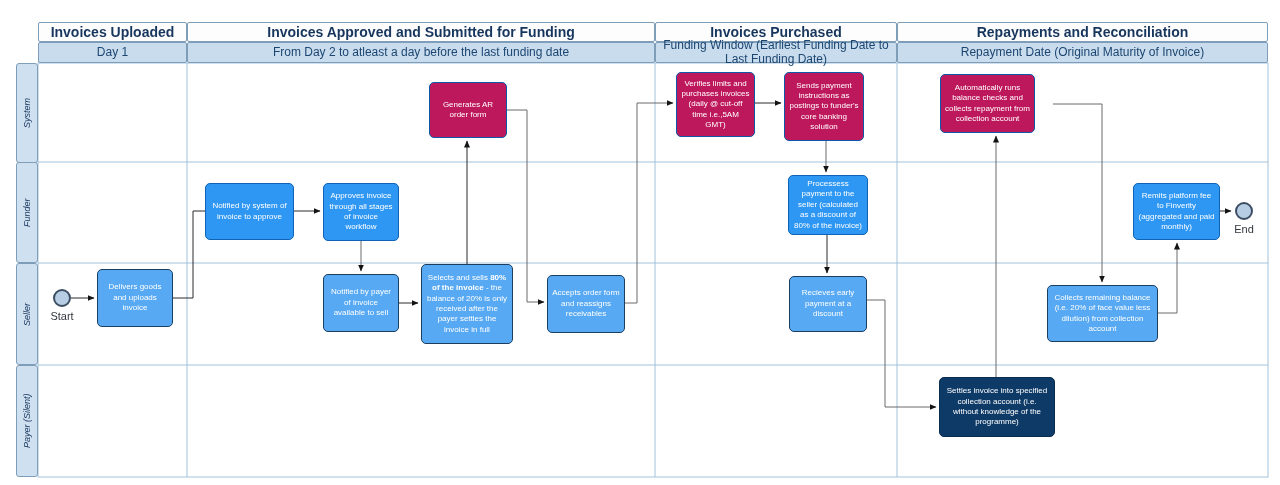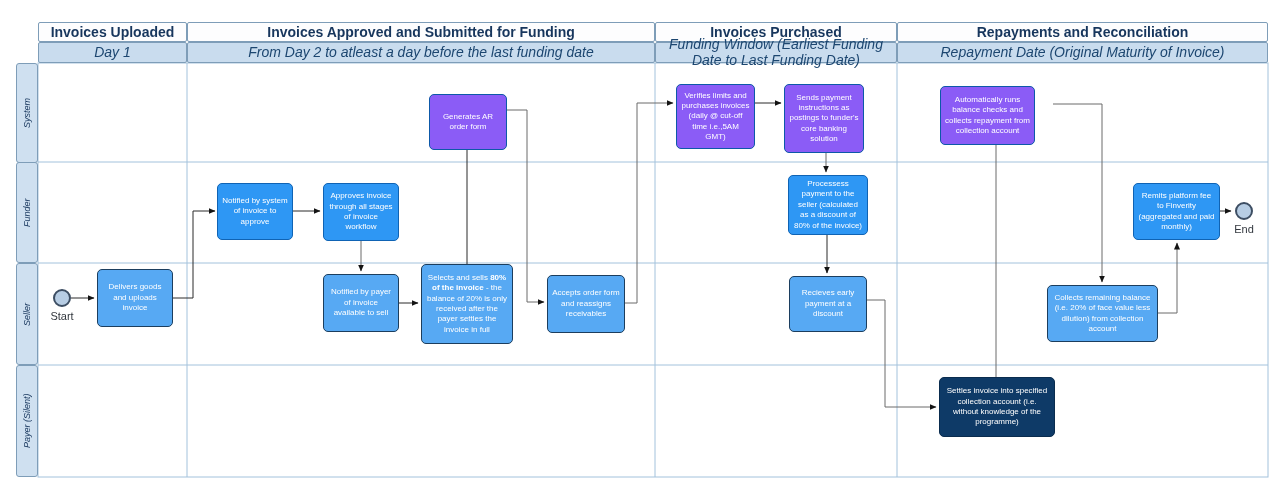--- a/index.html
+++ b/index.html
@@ -4,33 +4,33 @@
 <style>
   html,body{margin:0;padding:0;background:#ffffff;}
   .stage{position:relative;width:1280px;height:485px;background:#ffffff;
          font-family:"Liberation Sans",sans-serif;overflow:hidden;}
   svg.layer{position:absolute;left:0;top:0;z-index:1;pointer-events:none;}
 
   
   .hdr{position:absolute;box-sizing:border-box;display:flex;align-items:center;justify-content:center;
        text-align:center;border:1px solid #7e9db8;border-radius:2px;z-index:2;}
   .hdr-title{background:#fdfdfe;color:#17365d;font-weight:bold;font-size:14px;}
-  .hdr-sub{background:#c9dcee;color:#1c4670;font-style:italic;font-size:14px;line-height:1.12;padding:0 6px;}
+  .hdr-sub{background:#c9dcee;color:#1c4670;font-size:12px;line-height:1.12;padding:0 6px;}
 
   
   .lane{position:absolute;left:16px;width:22px;box-sizing:border-box;background:#cfe0f0;
         border:1px solid #7e9db8;border-radius:3px;display:flex;align-items:center;justify-content:center;
         color:#17365d;font-size:9px;font-style:italic;z-index:2;
         writing-mode:vertical-rl;transform:rotate(180deg);}
 
   
   .node{position:absolute;box-sizing:border-box;border-radius:5px;color:#ffffff;font-size:8px;
         line-height:1.3;display:flex;align-items:center;justify-content:center;text-align:center;
         padding:3px 4px;z-index:3;}
-  .b-dark{background:#8b5cf6;border:1.5px solid #0d59a8;margin-top:12px;}
+  .b-dark{background:#be185d;border:1.5px solid #0d59a8;}
   .b-mid{background:#2e97f4;border:1.5px solid #0f63b4;}
   .b-light{background:#57a9f3;border:1.5px solid #1c3e5e;}
   .b-navy{background:#0e3a67;border:1.5px solid #0a2c4e;}
 
   
   .event{position:absolute;width:18px;height:18px;border-radius:50%;background:#b7cde4;
          border:2px solid #3d4e63;box-sizing:border-box;z-index:3;}
   .event-label{position:absolute;color:#33383f;font-size:11px;text-align:center;z-index:3;}
 </style>
 </head>
@@ -93,21 +93,21 @@
   <div class="event" style="left:53px;top:289px;"></div>
   <div class="event-label" style="left:42px;top:310px;width:40px;">Start</div>
   <div class="event" style="left:1235px;top:202px;"></div>
   <div class="event-label" style="left:1224px;top:223px;width:40px;">End</div>
 
   <div class="node b-dark" style="left:429px;top:82px;width:78px;height:56px;">Generates AR order form</div>
   <div class="node b-dark" style="left:676px;top:72px;width:79px;height:65px;">Verifies limits and purchases invoices (daily @ cut-off time i.e.,5AM GMT)</div>
   <div class="node b-dark" style="left:784px;top:72px;width:80px;height:69px;">Sends payment instructions as postings to funder's core banking solution</div>
   <div class="node b-dark" style="left:940px;top:74px;width:95px;height:59px;">Automatically runs balance checks and collects repayment from collection account</div>
 
-  <div class="node b-mid" style="left:217px;top:183px;width:76px;height:57px;">Notified by system of invoice to approve</div>
+  <div class="node b-mid" style="left:205px;top:183px;width:89px;height:57px;">Notified by system of invoice to approve</div>
   <div class="node b-mid" style="left:323px;top:183px;width:76px;height:58px;">Approves invoice through all stages of invoice workflow</div>
   <div class="node b-mid" style="left:788px;top:175px;width:80px;height:60px;">Processess payment to the seller (calculated as a discount of 80% of the invoice)</div>
   <div class="node b-mid" style="left:1133px;top:183px;width:87px;height:57px;">Remits platform fee to Finverity (aggregated and paid monthly)</div>
 
   <div class="node b-light" style="left:97px;top:269px;width:76px;height:58px;">Delivers goods and uploads invoice</div>
   <div class="node b-light" style="left:323px;top:274px;width:76px;height:58px;">Notified by payer of invoice available to sell</div>
   <div class="node b-light" style="left:421px;top:264px;width:92px;height:80px;">
     <span>
       <span>Selects and sells </span><b>80% of the invoice</b><span> - the balance of 20% is only received after the payer settles the invoice in full</span>
     </span>

